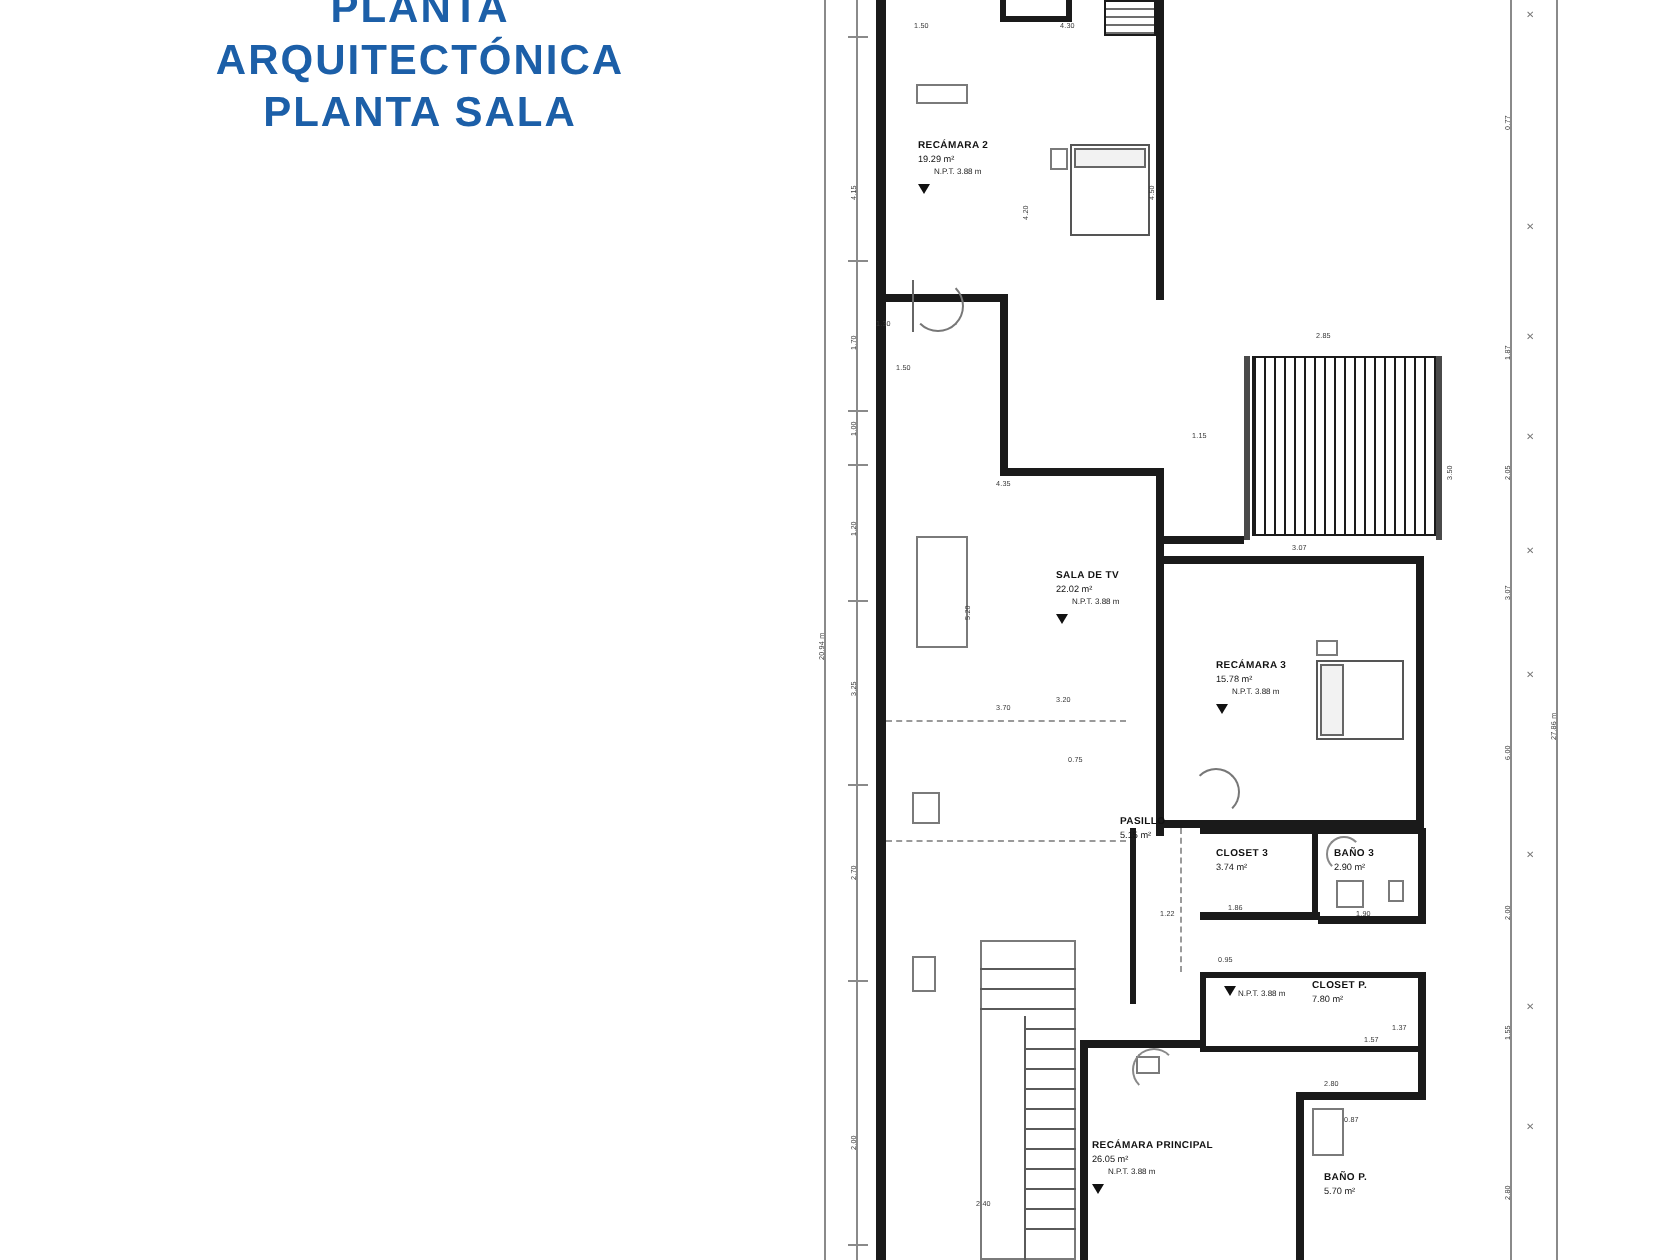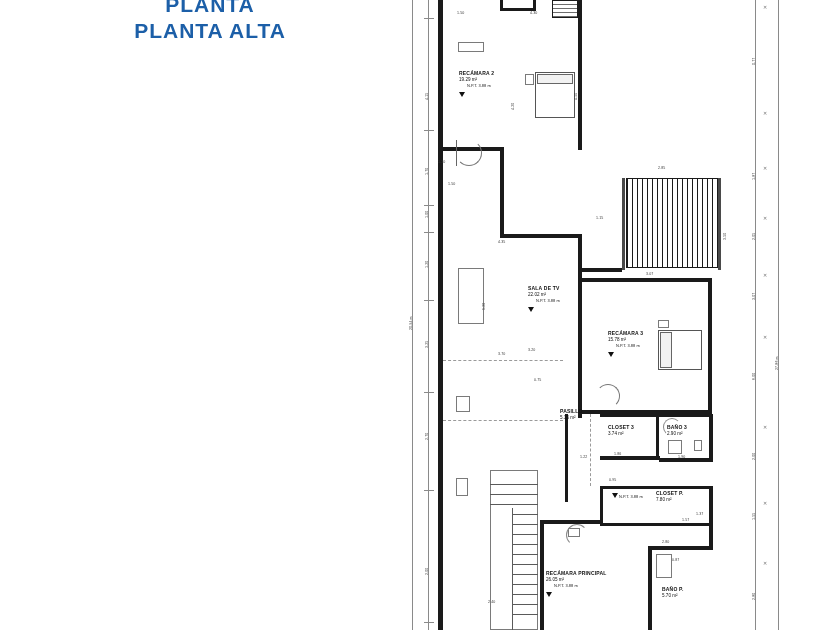--- a/index.html
+++ b/index.html
@@ -179,21 +179,22 @@
     font-family: "Liberation Sans", sans-serif;
   }
 </style>
 </head>
 <body>
 
 <div id="sheet">
 
   <div class="title-block">
     <div>PLANTA</div>
-    <div>PLANTA ALTA</div>
+    <div>ARQUITECTÓNICA</div>
+    <div>PLANTA SALA</div>
   </div>
 
   <div class="plan">
 
     <div class="dim-v" style="left:12px; top:0px; height:630px;"></div>
     <div class="dim-v" style="left:28px; top:0px; height:630px;"></div>
 
     <div class="dim-text vert" style="left:9px; top:330px;">20.94 m</div>
 
     <div class="dim-text vert" style="left:25px; top:100px;">4.15</div>

